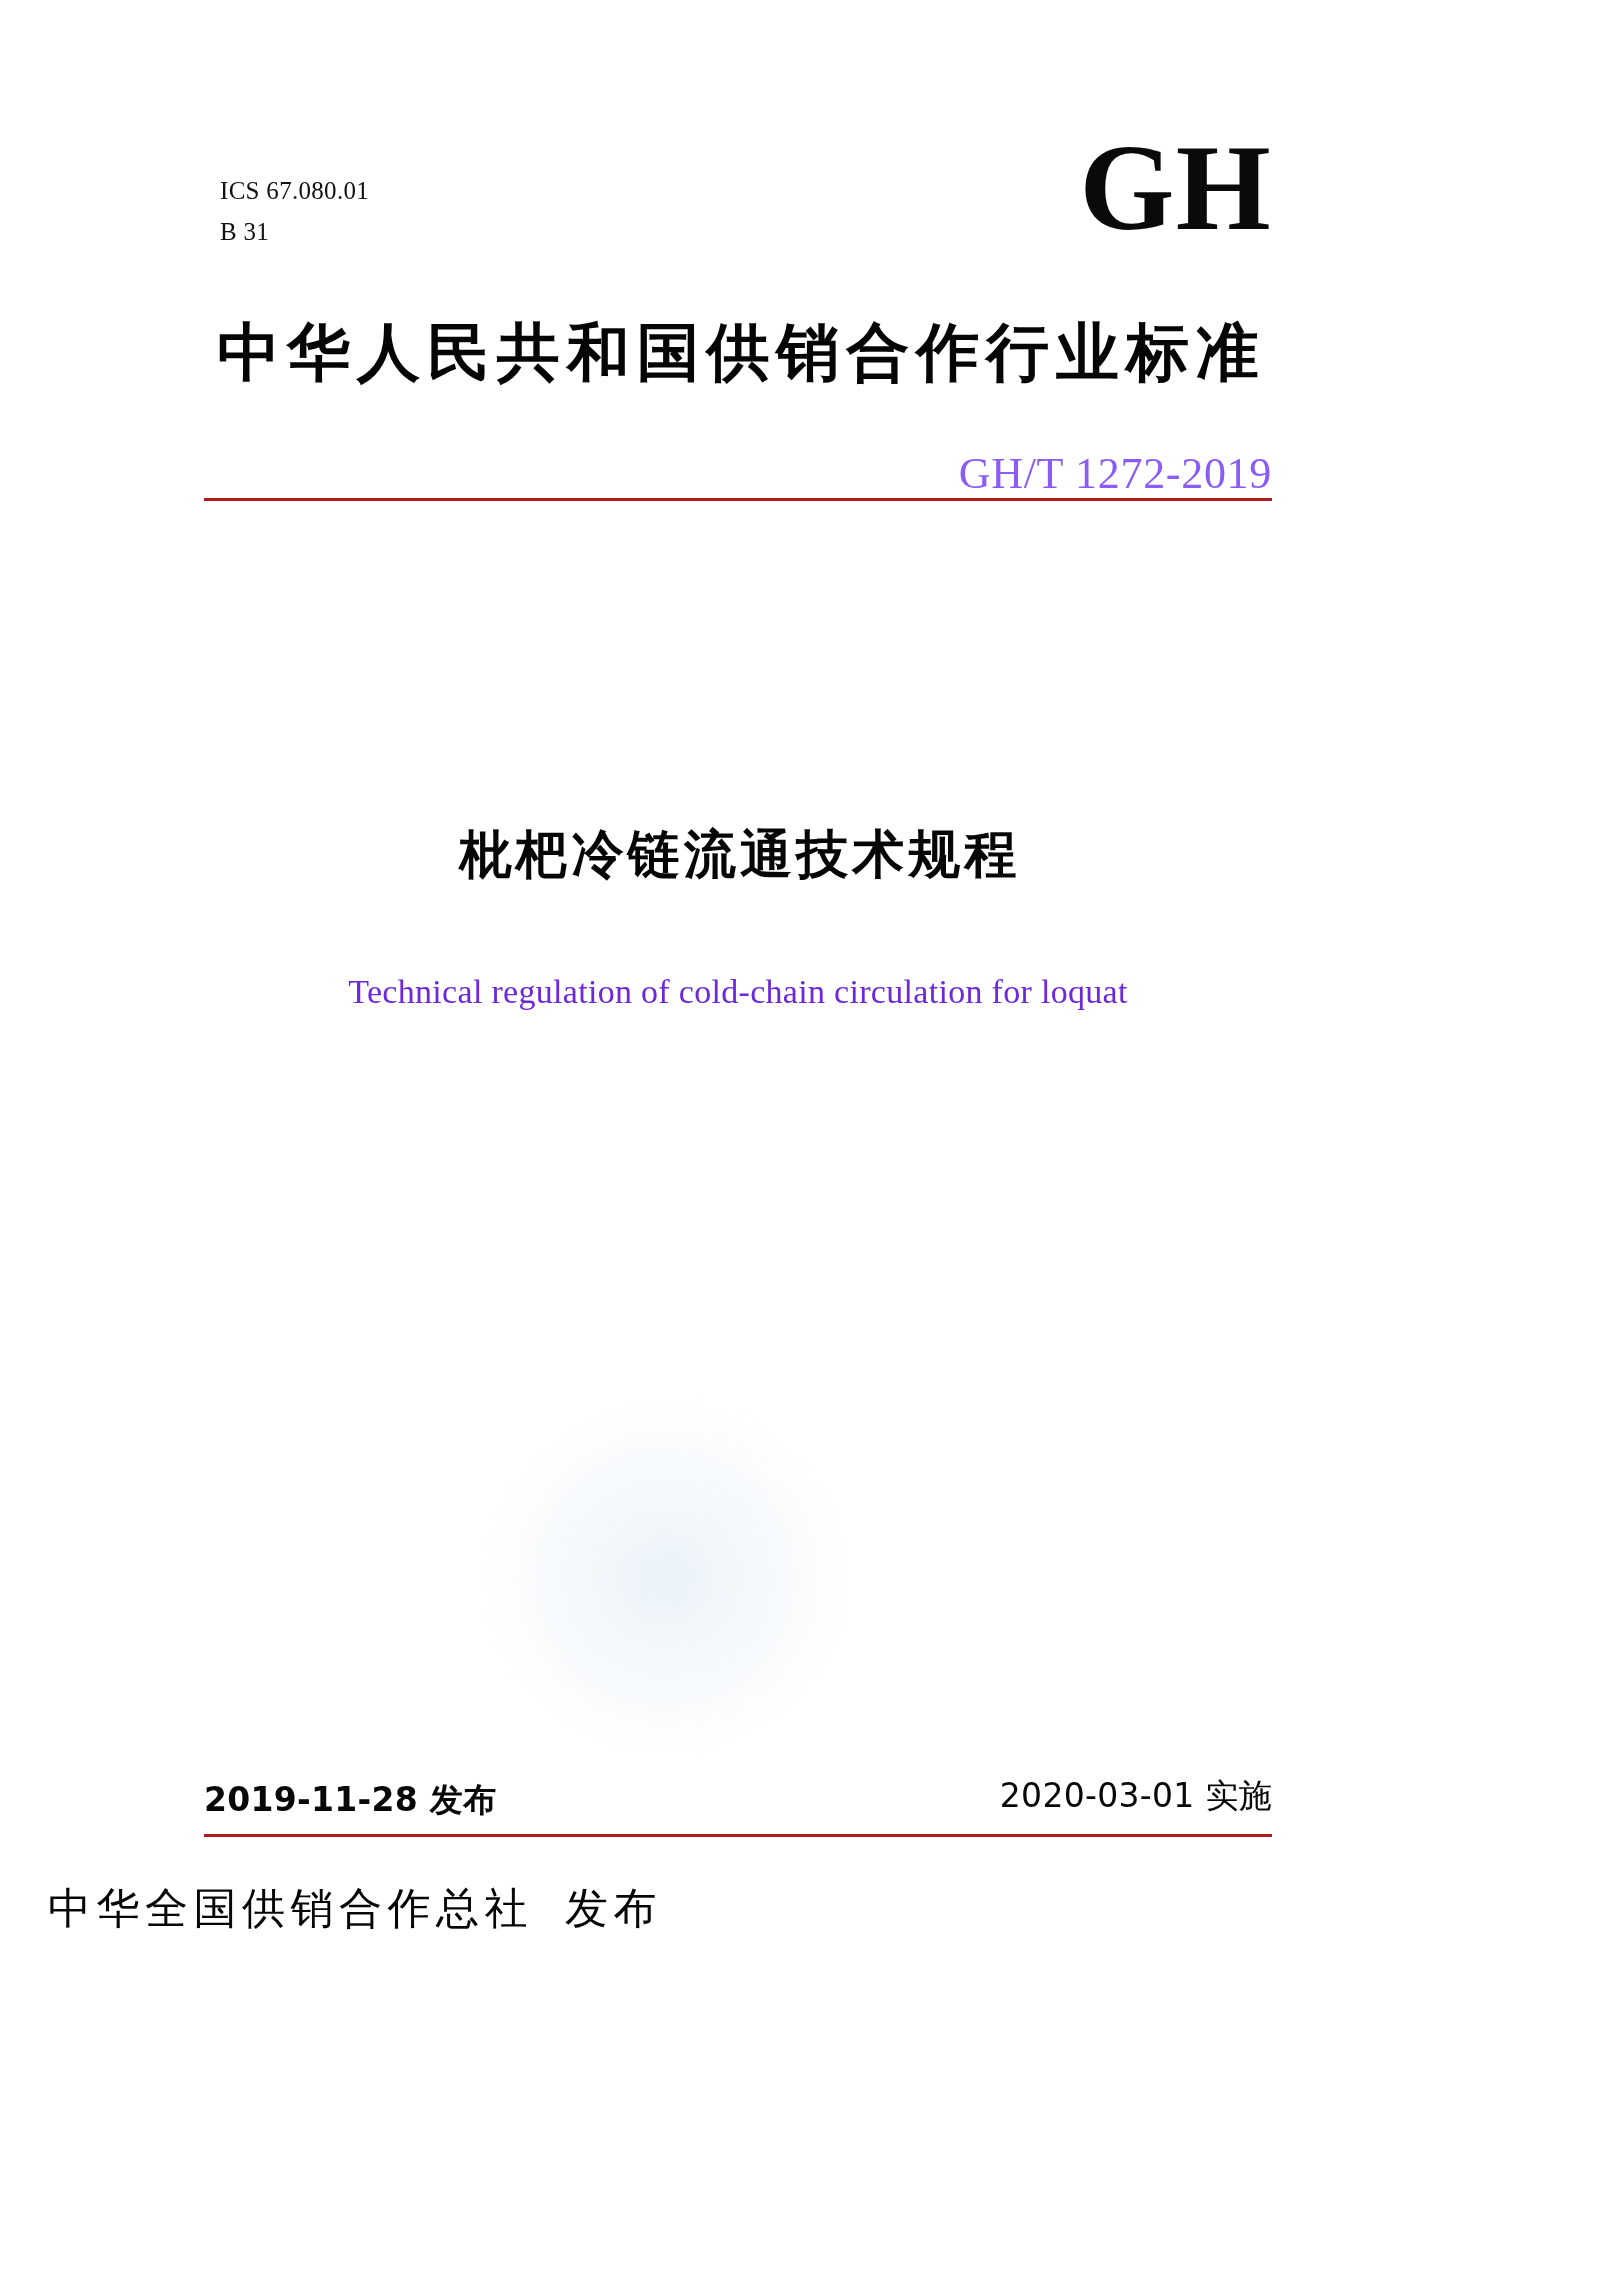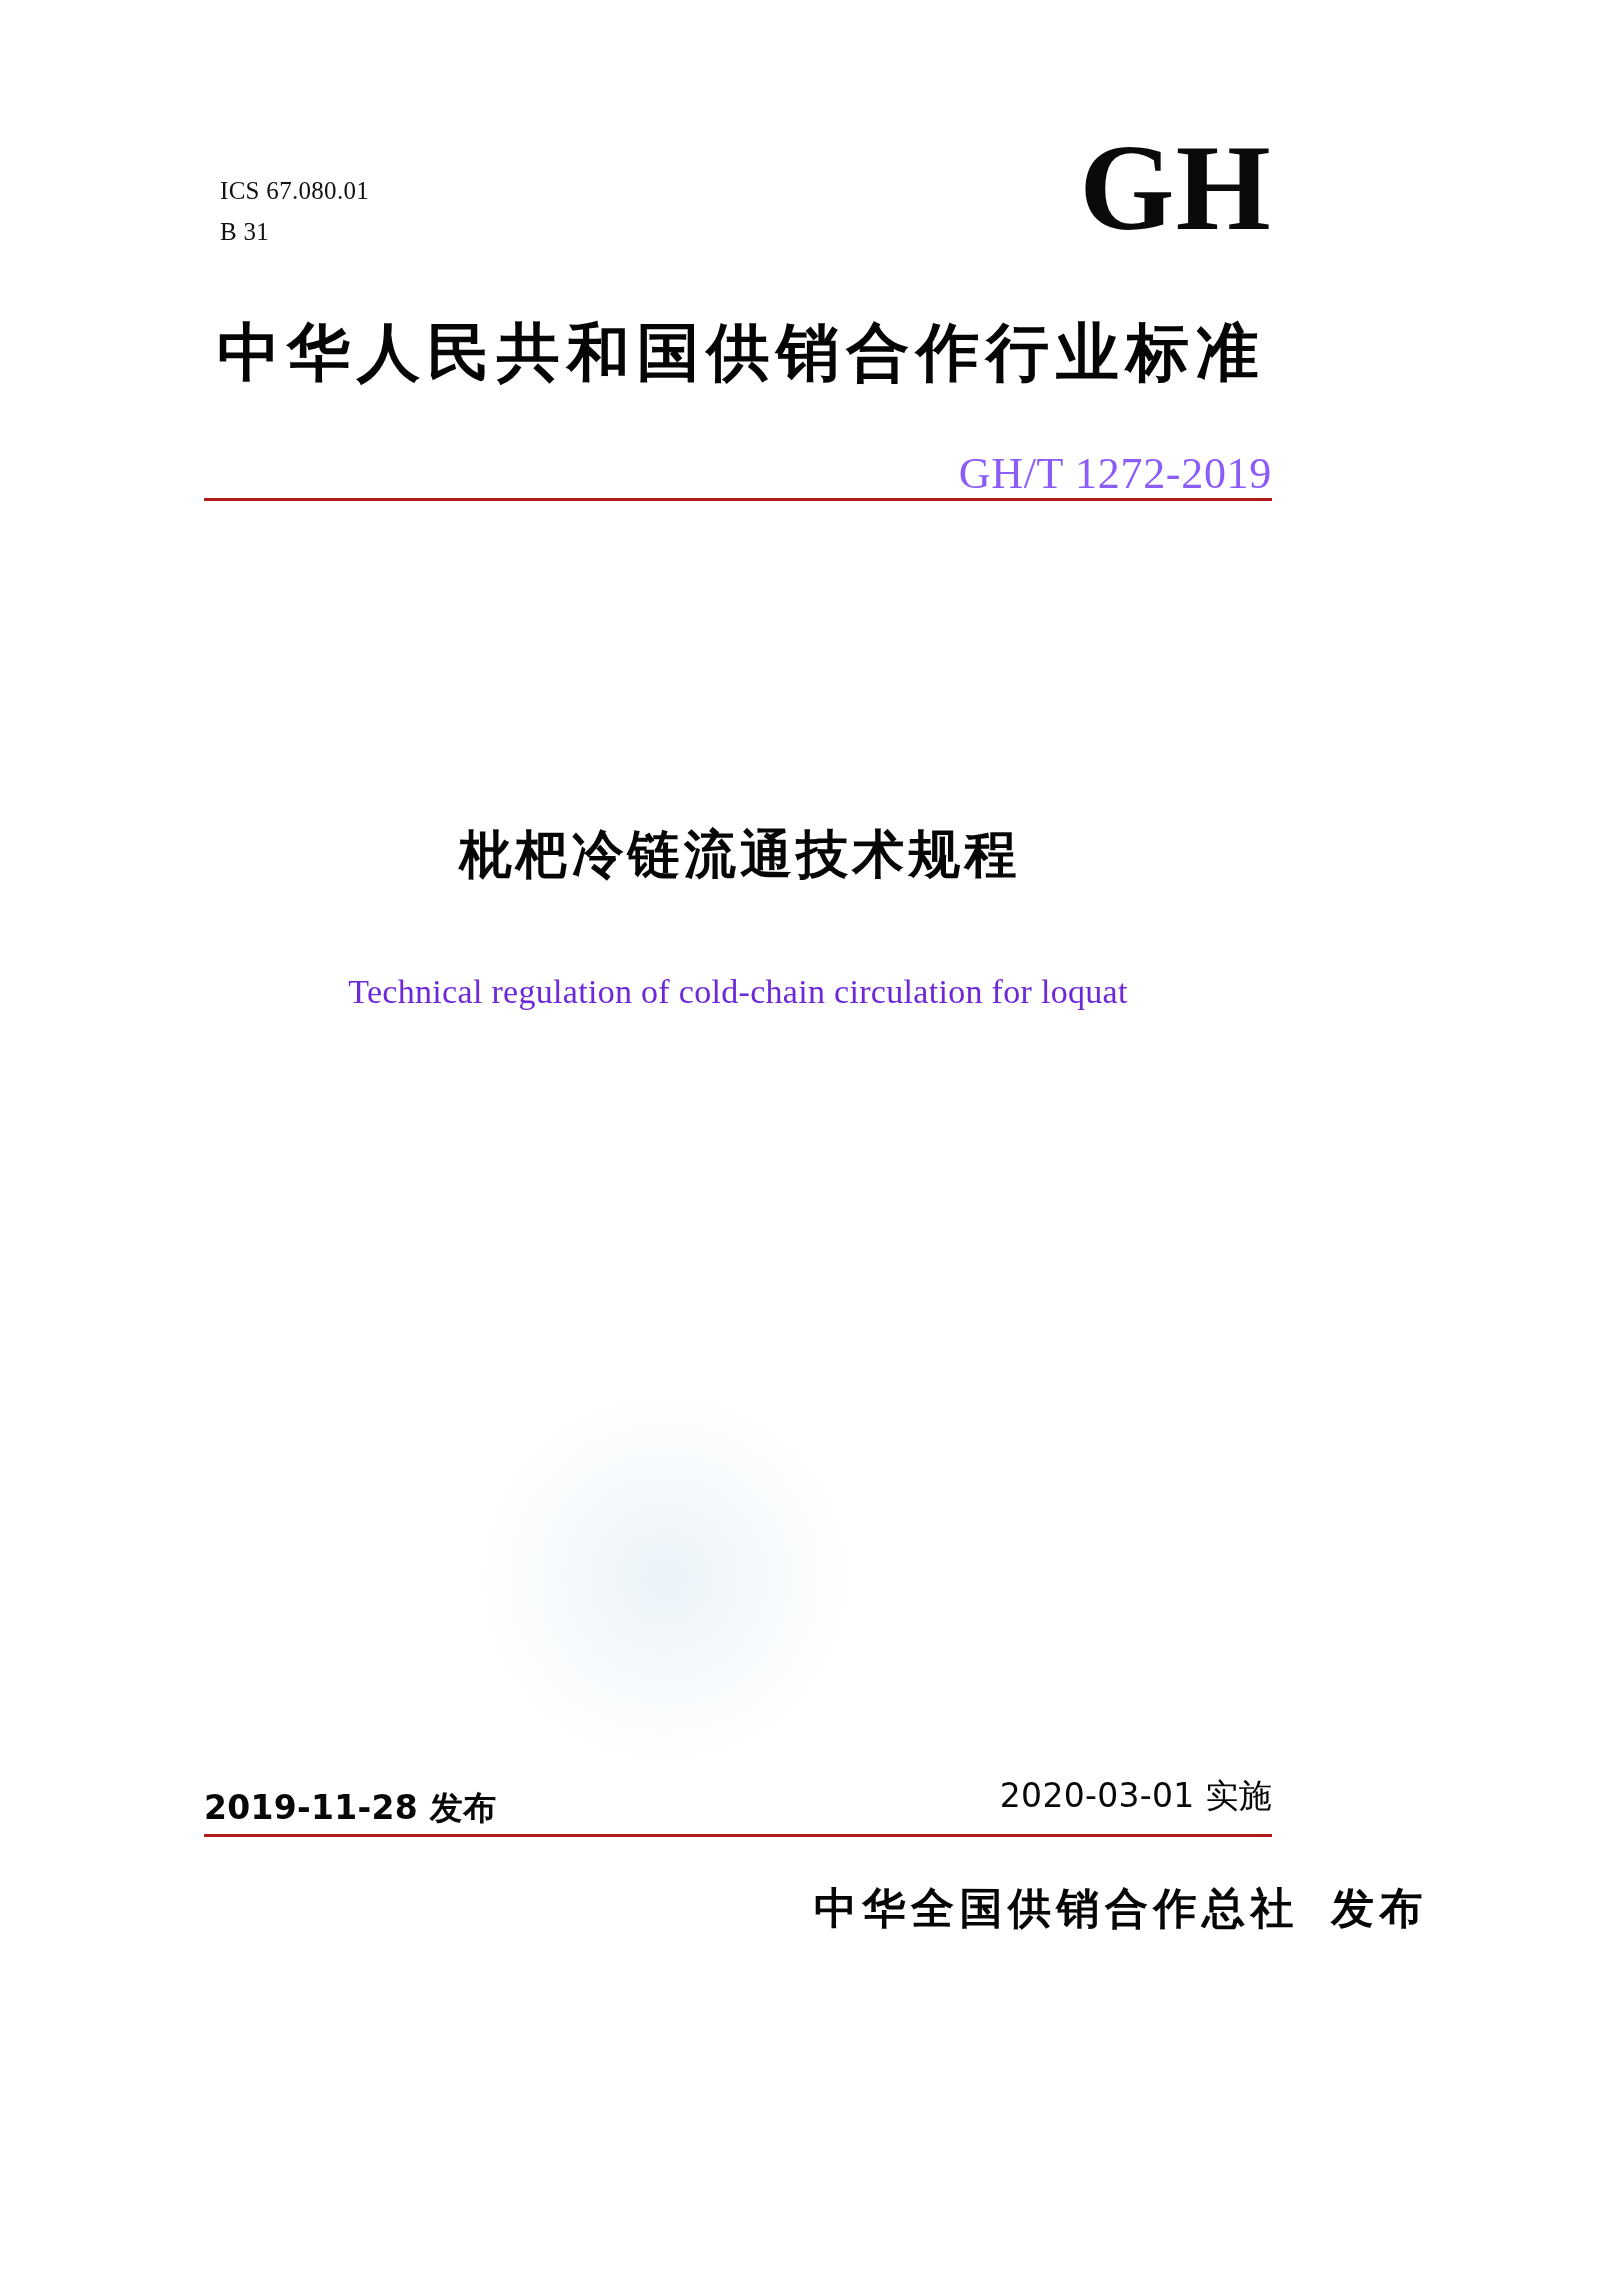--- a/index.html
+++ b/index.html
@@ -127,21 +127,21 @@
   .footer-dates {
     position: absolute;
     left: 156px;
     right: 156px;
     top: 1774px;
     height: 48px;
   }
   .date-left {
     position: absolute;
     left: 0;
-    top: 12px;
+    top: 4px;
     font-family: "DejaVu Sans", sans-serif;
     font-weight: 700;
     font-size: 33px;
     letter-spacing: 0.3px;
     color: #080808;
     white-space: nowrap;
   }
   .date-right {
     position: absolute;
     right: 0;
@@ -159,23 +159,23 @@
     right: 156px;
     top: 1834px;
     height: 3.4px;
     background: #b01b1b;
   }
   .publisher {
     position: absolute;
     left: 0;
     top: 1880px;
     width: 100%;
-    text-align: right;
-    font-family: "DejaVu Sans", sans-serif;
-    font-weight: 700;
+    text-align: left;
+    font-family: "DejaVu Sans", sans-serif;
+    font-weight: 400;
     font-size: 43px;
     letter-spacing: 5.5px;
     color: #060606;
     white-space: nowrap;
   }
   .publisher .pub-verb {
     margin-left: 32px;
   }
 </style>
 </head>

